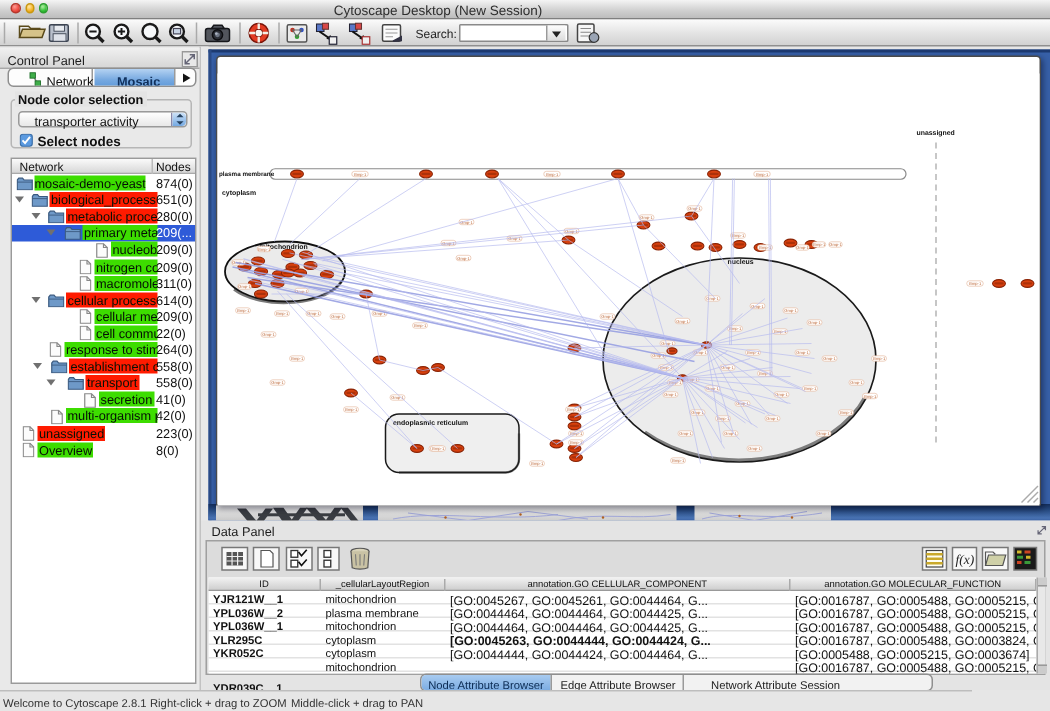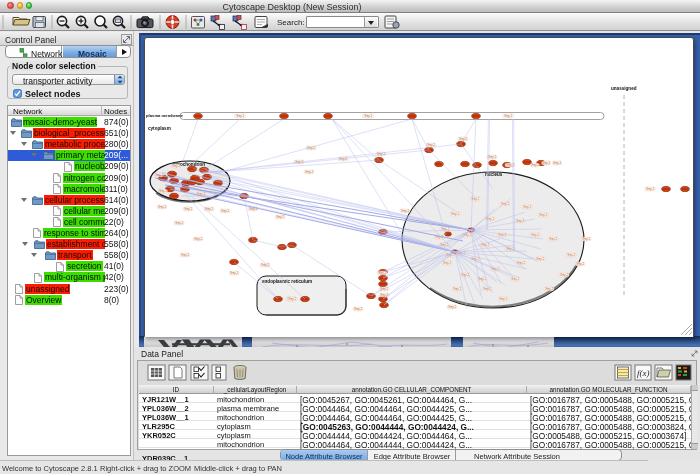--- a/index.html
+++ b/index.html
@@ -785,21 +785,20 @@
         </div>
         <div class="abs" style="left:0;top:45px;width:552px;height:9px;border-bottom:1px solid #e2e2e2;">
           <div class="abs" style="left:3px;top:0.8px;width:72px;font-size:7.5px;font-weight:bold;color:#111;white-space:nowrap;overflow:hidden;">YKR052C</div>
           <div class="abs" style="left:78px;top:0.8px;width:80px;font-size:7.5px;font-weight:normal;color:#111;white-space:nowrap;overflow:hidden;">cytoplasm</div>
           <div class="abs" style="left:161px;top:0.8px;width:227px;font-size:8.3px;font-weight:normal;color:#111;white-space:nowrap;overflow:hidden;">[GO:0044444, GO:0044424, GO:0044464, G...</div>
           <div class="abs" style="left:391px;top:0.8px;width:161px;font-size:8.3px;font-weight:normal;color:#111;white-space:nowrap;overflow:hidden;">[GO:0005488, GO:0005215, GO:0003674]</div>
         </div>
         <div class="abs" style="left:0;top:54px;width:552px;height:9px;border-bottom:1px solid #e2e2e2;">
           <div class="abs" style="left:3px;top:15px;width:72px;font-size:7.5px;font-weight:bold;color:#111;white-space:nowrap;overflow:hidden;">YDR039C__1</div>
           <div class="abs" style="left:78px;top:0.8px;width:80px;font-size:7.5px;font-weight:normal;color:#111;white-space:nowrap;overflow:hidden;">mitochondrion</div>
-          <div class="abs" style="left:161px;top:0.8px;width:227px;font-size:8.3px;font-weight:normal;color:#111;white-space:nowrap;overflow:hidden;">[GO:0044464, GO:0044444, GO:0044424, G...</div>
           <div class="abs" style="left:391px;top:0.8px;width:161px;font-size:8.3px;font-weight:normal;color:#111;white-space:nowrap;overflow:hidden;">[GO:0016787, GO:0005488, GO:0005215, G...</div>
         </div>
       </div>
   <div class="abs" style="left:553px;top:24px;width:6px;height:64px;background:#e8e8e8;border-left:1px solid #aaa;">
     <div style="width:6px;height:6px;background:#ccc;border-bottom:1px solid #999;"></div>
     <div class="abs" style="bottom:0;width:6px;height:6px;background:#ccc;border-top:1px solid #999;"></div>
   </div>
  </div>
 
  <div class="abs" style="left:146px;top:102px;width:342px;height:12px;border:1px solid #8f8f8f;border-radius:4px;background:#f2f2f2;overflow:hidden;font-size:7.5px;">

